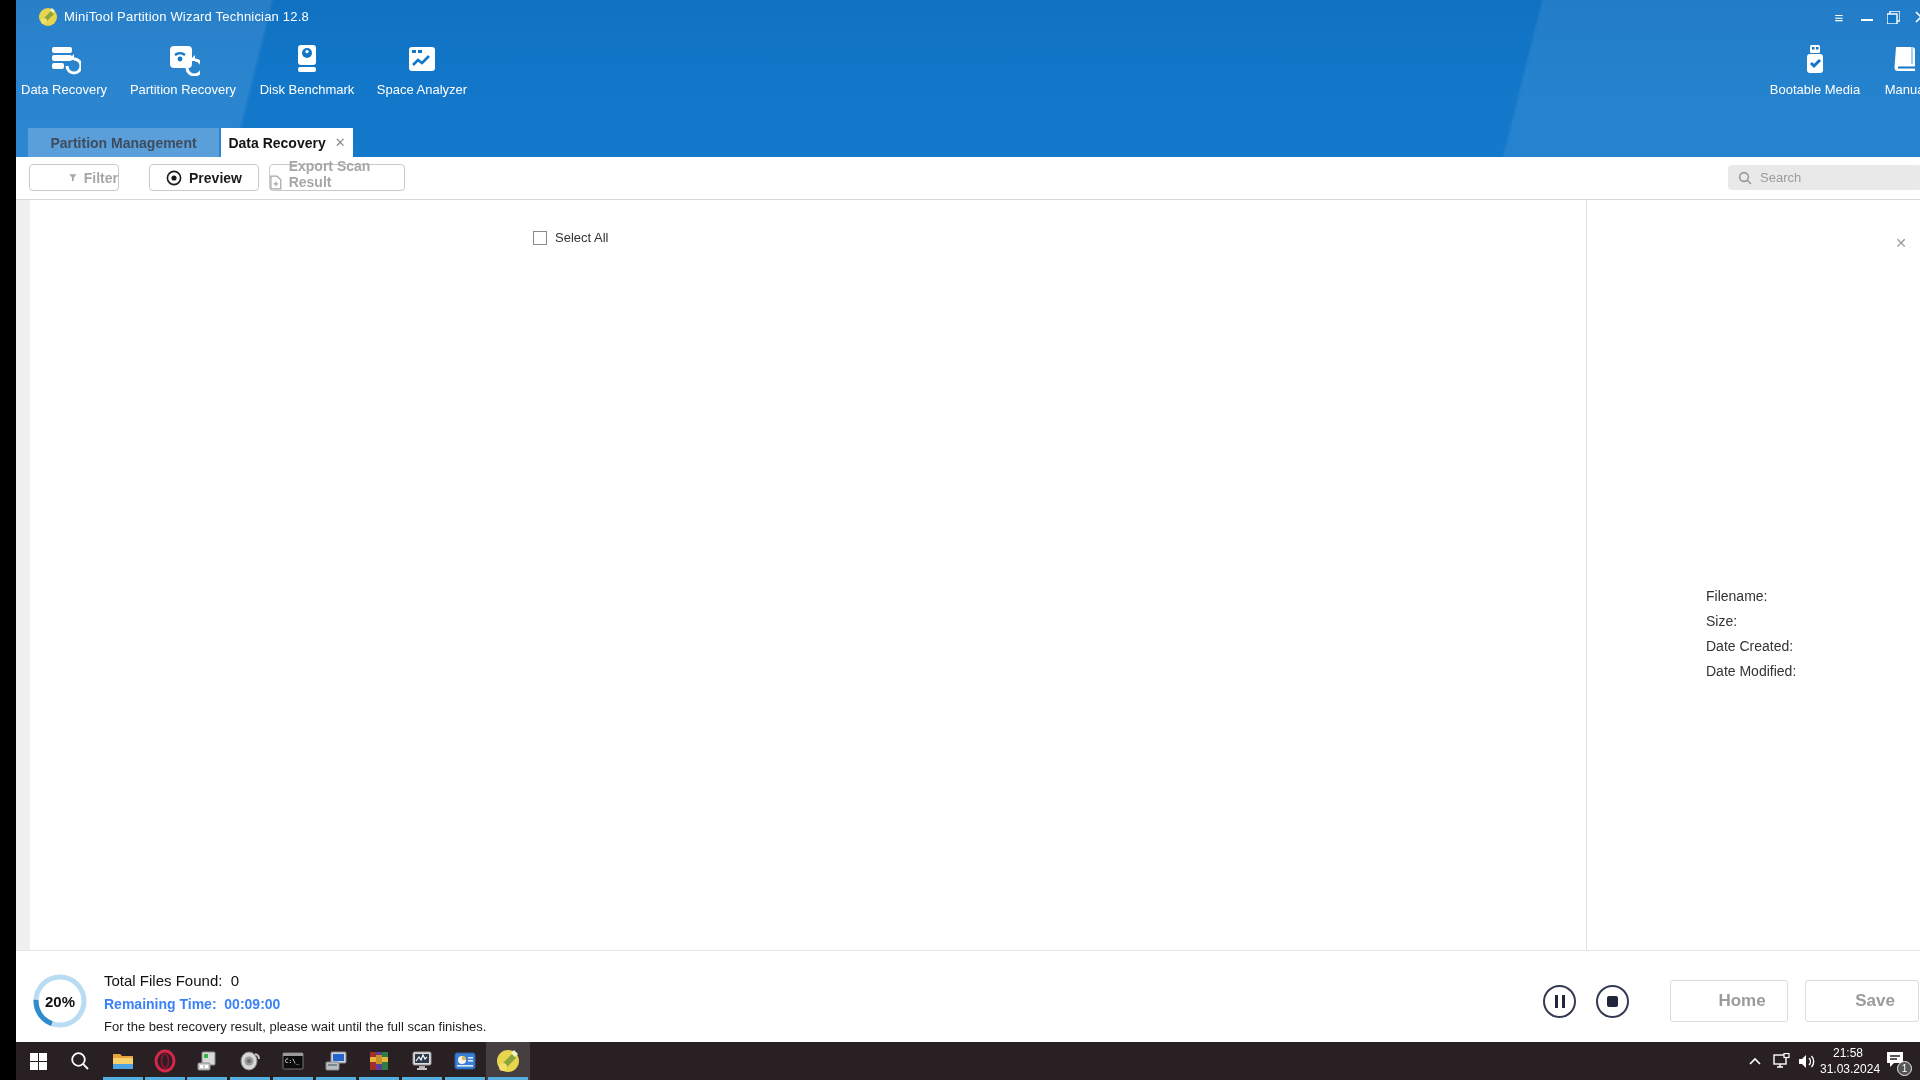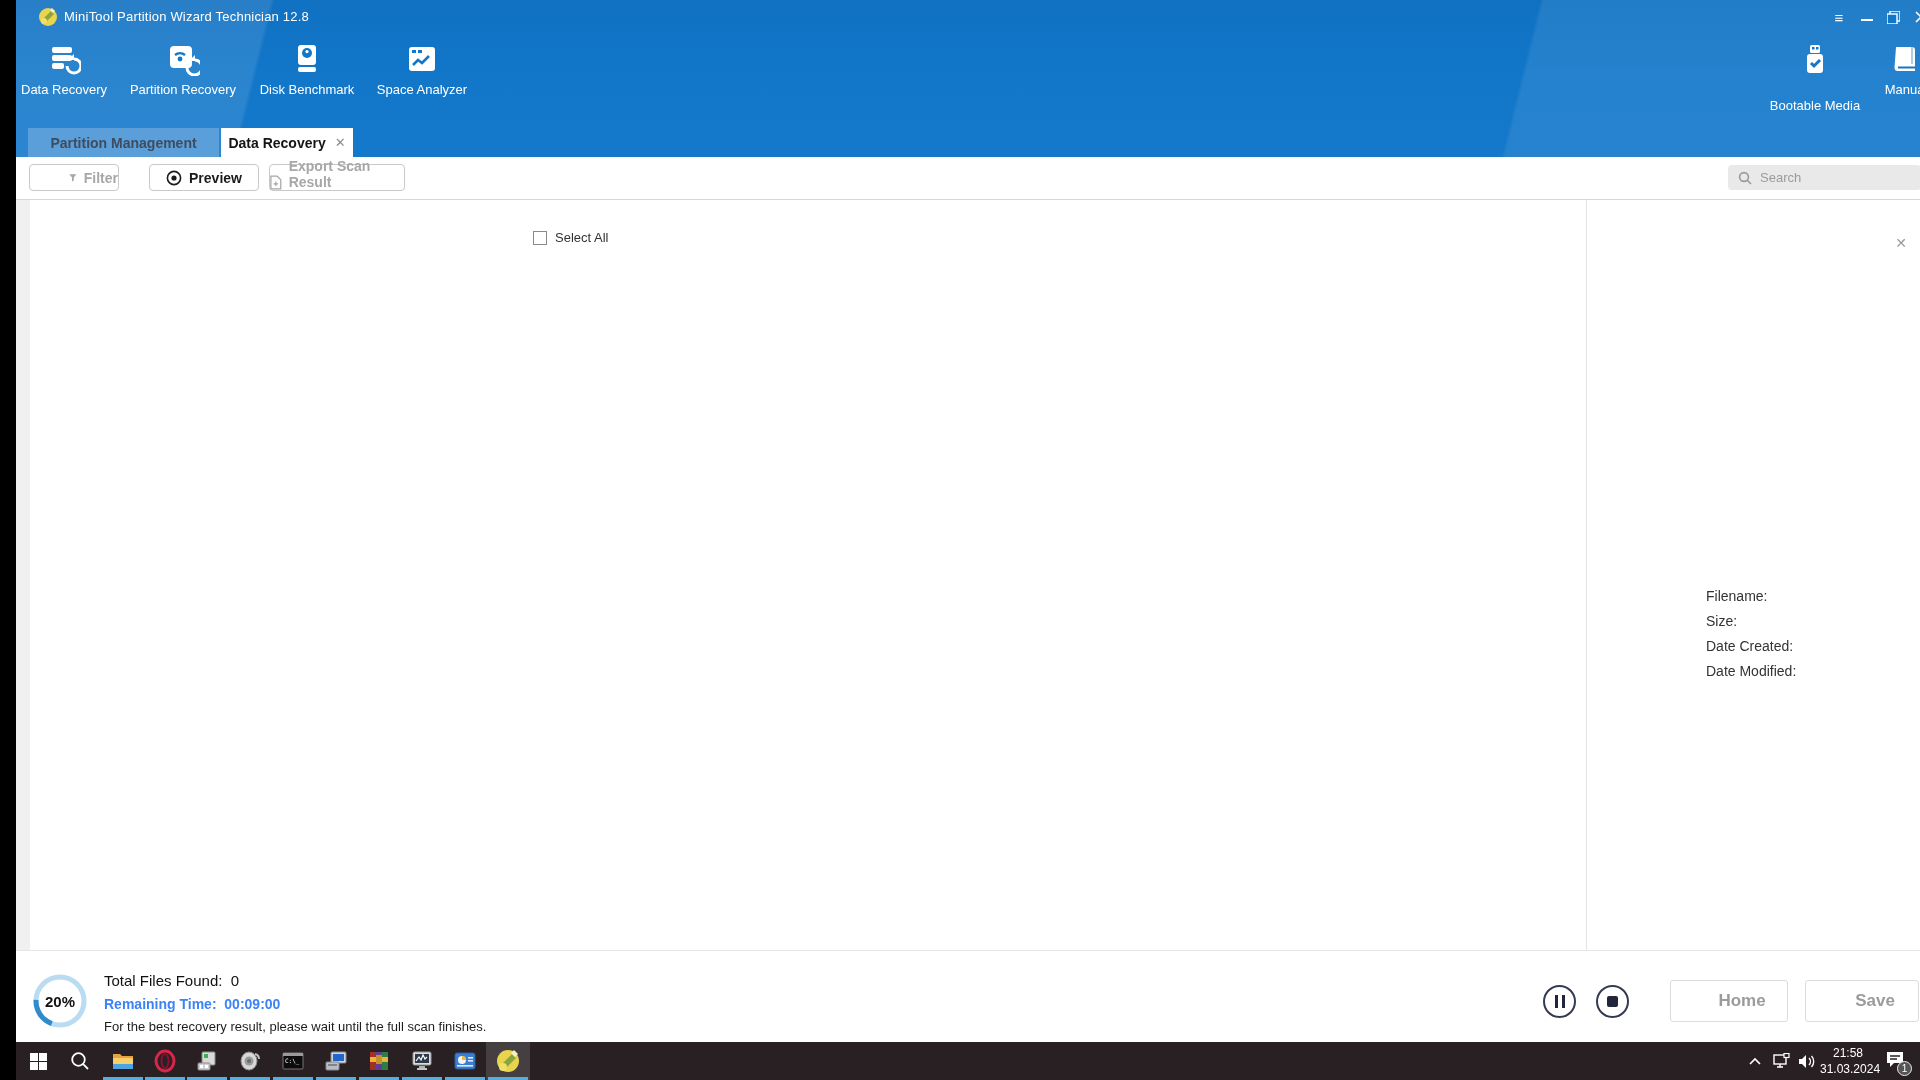--- a/index.html
+++ b/index.html
@@ -159,21 +159,21 @@
     </div>
     <div class="tool-item" style="left:352px;width:108px;">
       <svg viewBox="0 0 34 34">
         <rect x="4" y="5" width="26" height="24" rx="3" fill="#fff"></rect>
         <rect x="7" y="8" width="4" height="3" fill="#1277c9"></rect>
         <rect x="13" y="8" width="4" height="3" fill="#1277c9"></rect>
         <path d="M8 23 l5-5 4 3 7-7" fill="none" stroke="#1277c9" stroke-width="2.6"></path>
       </svg>
       <span class="lbl">Space Analyzer</span>
     </div>
-    <div class="tool-item" style="left:1745px;width:108px;gap:16px;">
+    <div class="tool-item" style="left:1745px;width:108px;">
       <svg viewBox="0 0 34 34">
         <rect x="12" y="3" width="10" height="8" rx="1.5" fill="#fff"></rect>
         <rect x="14" y="5" width="2.5" height="2.5" fill="#1277c9"></rect>
         <rect x="18" y="5" width="2.5" height="2.5" fill="#1277c9"></rect>
         <rect x="9" y="12" width="16" height="19" rx="3" fill="#fff"></rect>
         <path d="M13 21 l3 3 6-6" fill="none" stroke="#1277c9" stroke-width="3"></path>
       </svg>
       <span class="lbl">Bootable Media</span>
     </div>
     <div class="tool-item" style="left:1860px;width:60px;">

